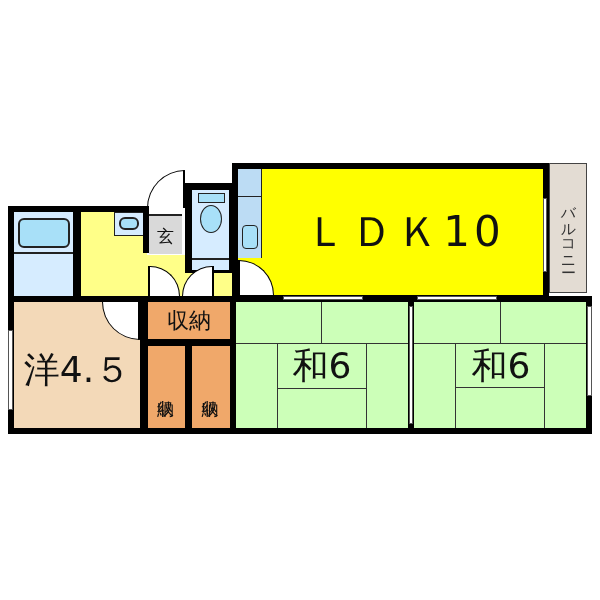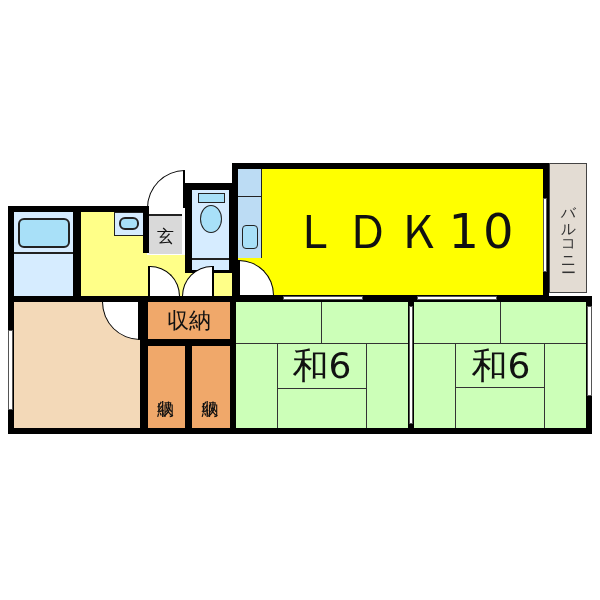--- a/index.html
+++ b/index.html
@@ -33,33 +33,34 @@
   <div class="abs" style="left:192px;top:190px;width:37px;height:80px;background:#d6ecff;"></div>
   <div class="abs" style="left:198px;top:193px;width:27px;height:10px;background:#a8e0f8;border:1.5px solid #222;"></div>
   <div class="abs" style="left:200px;top:205px;width:22px;height:28px;background:#a8e0f8;border:1.5px solid #222;border-radius:50%;"></div>
   <div class="abs" style="left:192px;top:258px;width:37px;height:2px;background:#222;"></div>
 
   <div class="abs" style="left:148px;top:266px;width:32px;height:30px;background:#fff;border:1.5px solid #000;border-bottom:none;border-left:2px solid #000;border-radius:0 30px 0 0;"></div>
   <div class="abs" style="left:182px;top:266px;width:32px;height:30px;background:#fff;border:1.5px solid #000;border-bottom:none;border-right:2px solid #000;border-radius:30px 0 0 0;"></div>
 
   <div class="abs wall" style="left:232px;top:163px;width:317px;height:138px;"></div>
   <div class="abs" style="left:238px;top:169px;width:305px;height:126px;background:#ffff00;"></div>
-  <div class="abs lbl" style="left:290px;top:196px;width:230px;height:72px;font-size:48px;letter-spacing:4px;">ＬＤＫ10</div>
+  <div class="abs lbl" style="left:290px;top:196px;width:230px;height:72px;font-size:42px;letter-spacing:4px;">ＬＤＫ10</div>
   <div class="abs" style="left:238px;top:169px;width:24px;height:89px;background:#bcdcf4;border-right:1px solid #222;"></div>
   <div class="abs" style="left:238px;top:196px;width:24px;height:1px;background:#222;"></div>
   <div class="abs" style="left:242px;top:225px;width:16px;height:24px;background:#a8e0f8;border:1.5px solid #222;border-radius:4px;"></div>
   <div class="abs" style="left:238px;top:260px;width:36px;height:35px;background:#fff;border:1.5px solid #000;border-bottom:none;border-left:2px solid #000;border-radius:0 36px 0 0;"></div>
   <div class="abs" style="left:543px;top:198px;width:4px;height:74px;background:#fff;border:1px solid #555;"></div>
 
   <div class="abs" style="left:549px;top:163px;width:38px;height:130px;background:#e3dcd3;border:1.5px solid #444;"></div>
   <div class="abs lbl" style="left:549px;top:175px;width:38px;height:110px;font-size:15px;writing-mode:vertical-rl;color:#333;">バルコニー</div>
 
   <div class="abs wall" style="left:8px;top:296px;width:584px;height:138px;"></div>
 
   <div class="abs" style="left:14px;top:302px;width:126px;height:126px;background:#f3d9b8;"></div>
+  <div class="abs lbl" style="left:14px;top:340px;width:126px;height:60px;font-size:36px;">洋4.５</div>
   <div class="abs" style="left:102px;top:302px;width:38px;height:38px;background:#fff;border:1.5px solid #000;border-top:none;border-right:2px solid #000;border-radius:0 0 0 38px;"></div>
   <div class="abs" style="left:8px;top:330px;width:5px;height:80px;background:#fff;border:1px solid #555;"></div>
 
   <div class="abs" style="left:148px;top:302px;width:82px;height:37px;background:#f0a86a;"></div>
   <div class="abs lbl" style="left:148px;top:302px;width:82px;height:37px;font-size:22px;">収納</div>
   <div class="abs" style="left:148px;top:346px;width:37px;height:82px;background:#f0a86a;"></div>
   <div class="abs lbl" style="left:148px;top:346px;width:37px;height:82px;font-size:17px;writing-mode:vertical-rl;">収納</div>
   <div class="abs" style="left:192px;top:346px;width:38px;height:82px;background:#f0a86a;"></div>
   <div class="abs lbl" style="left:192px;top:346px;width:38px;height:82px;font-size:17px;writing-mode:vertical-rl;">収納</div>
 

